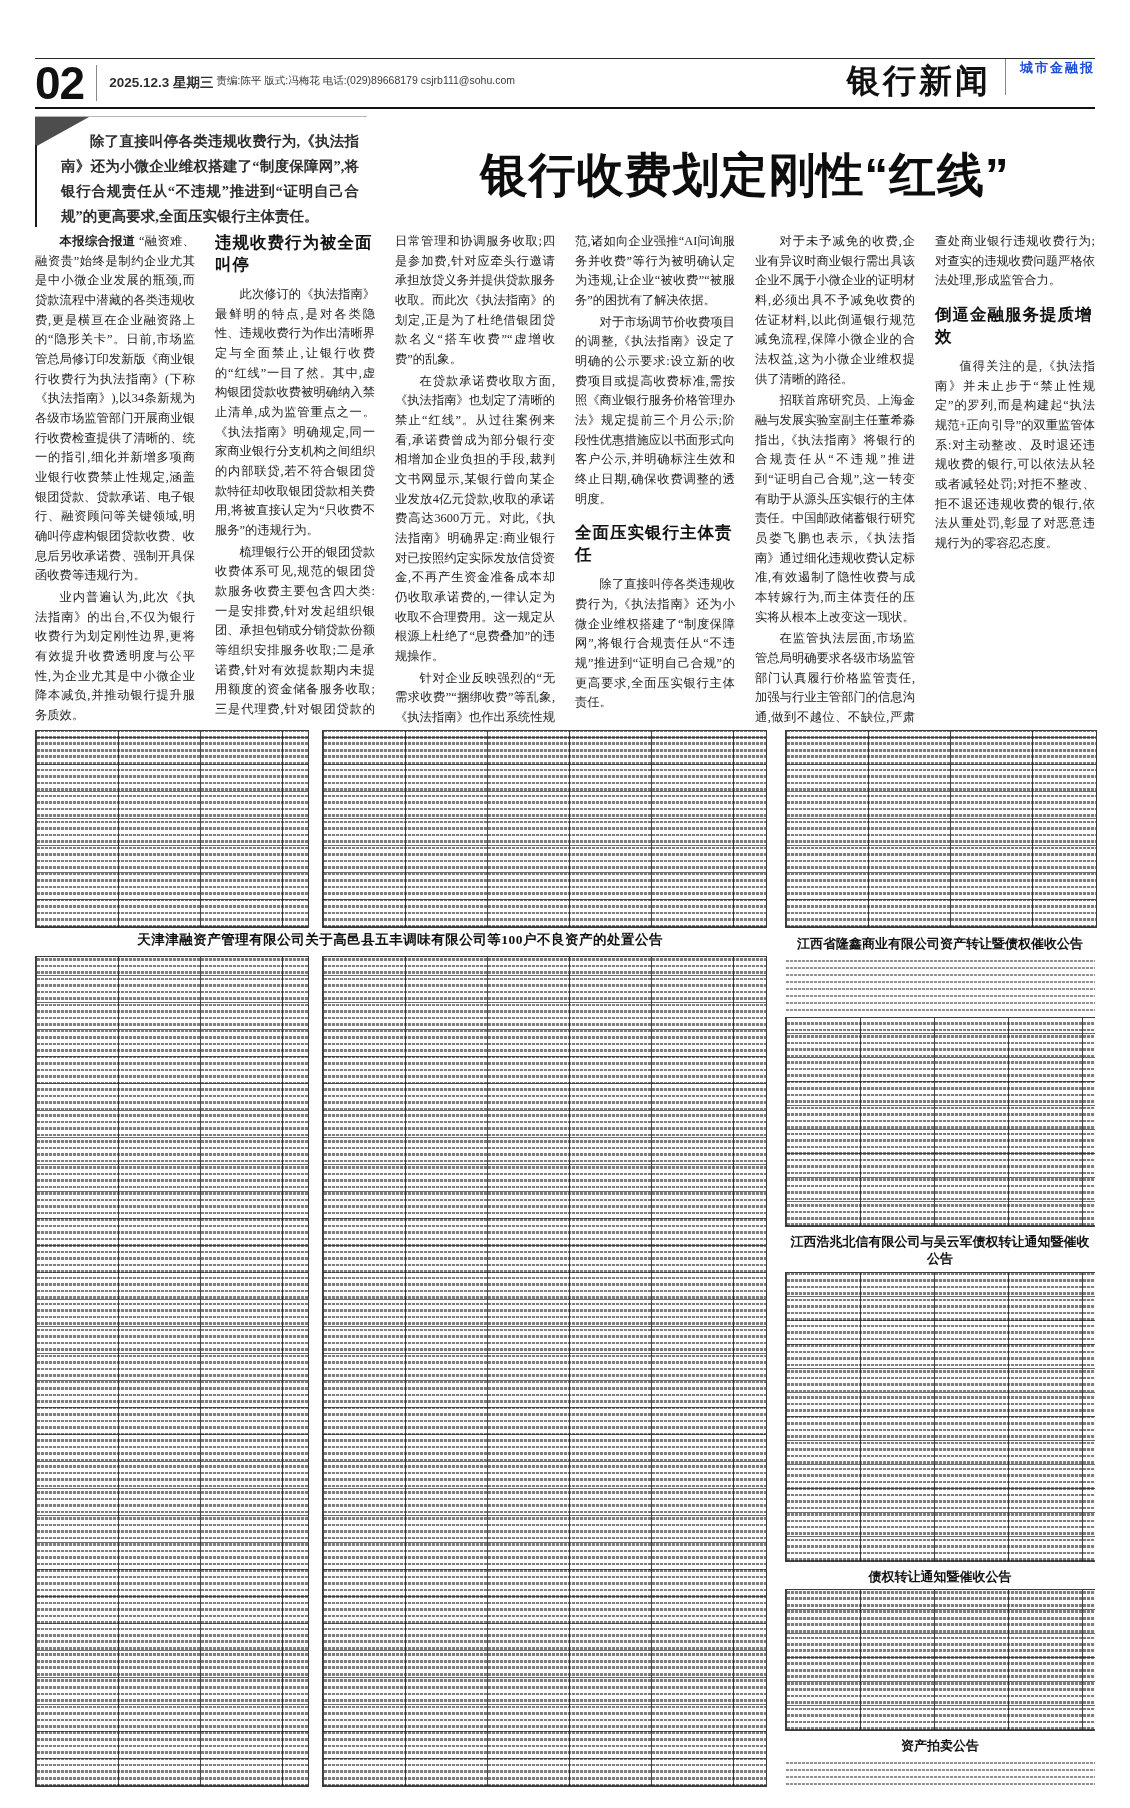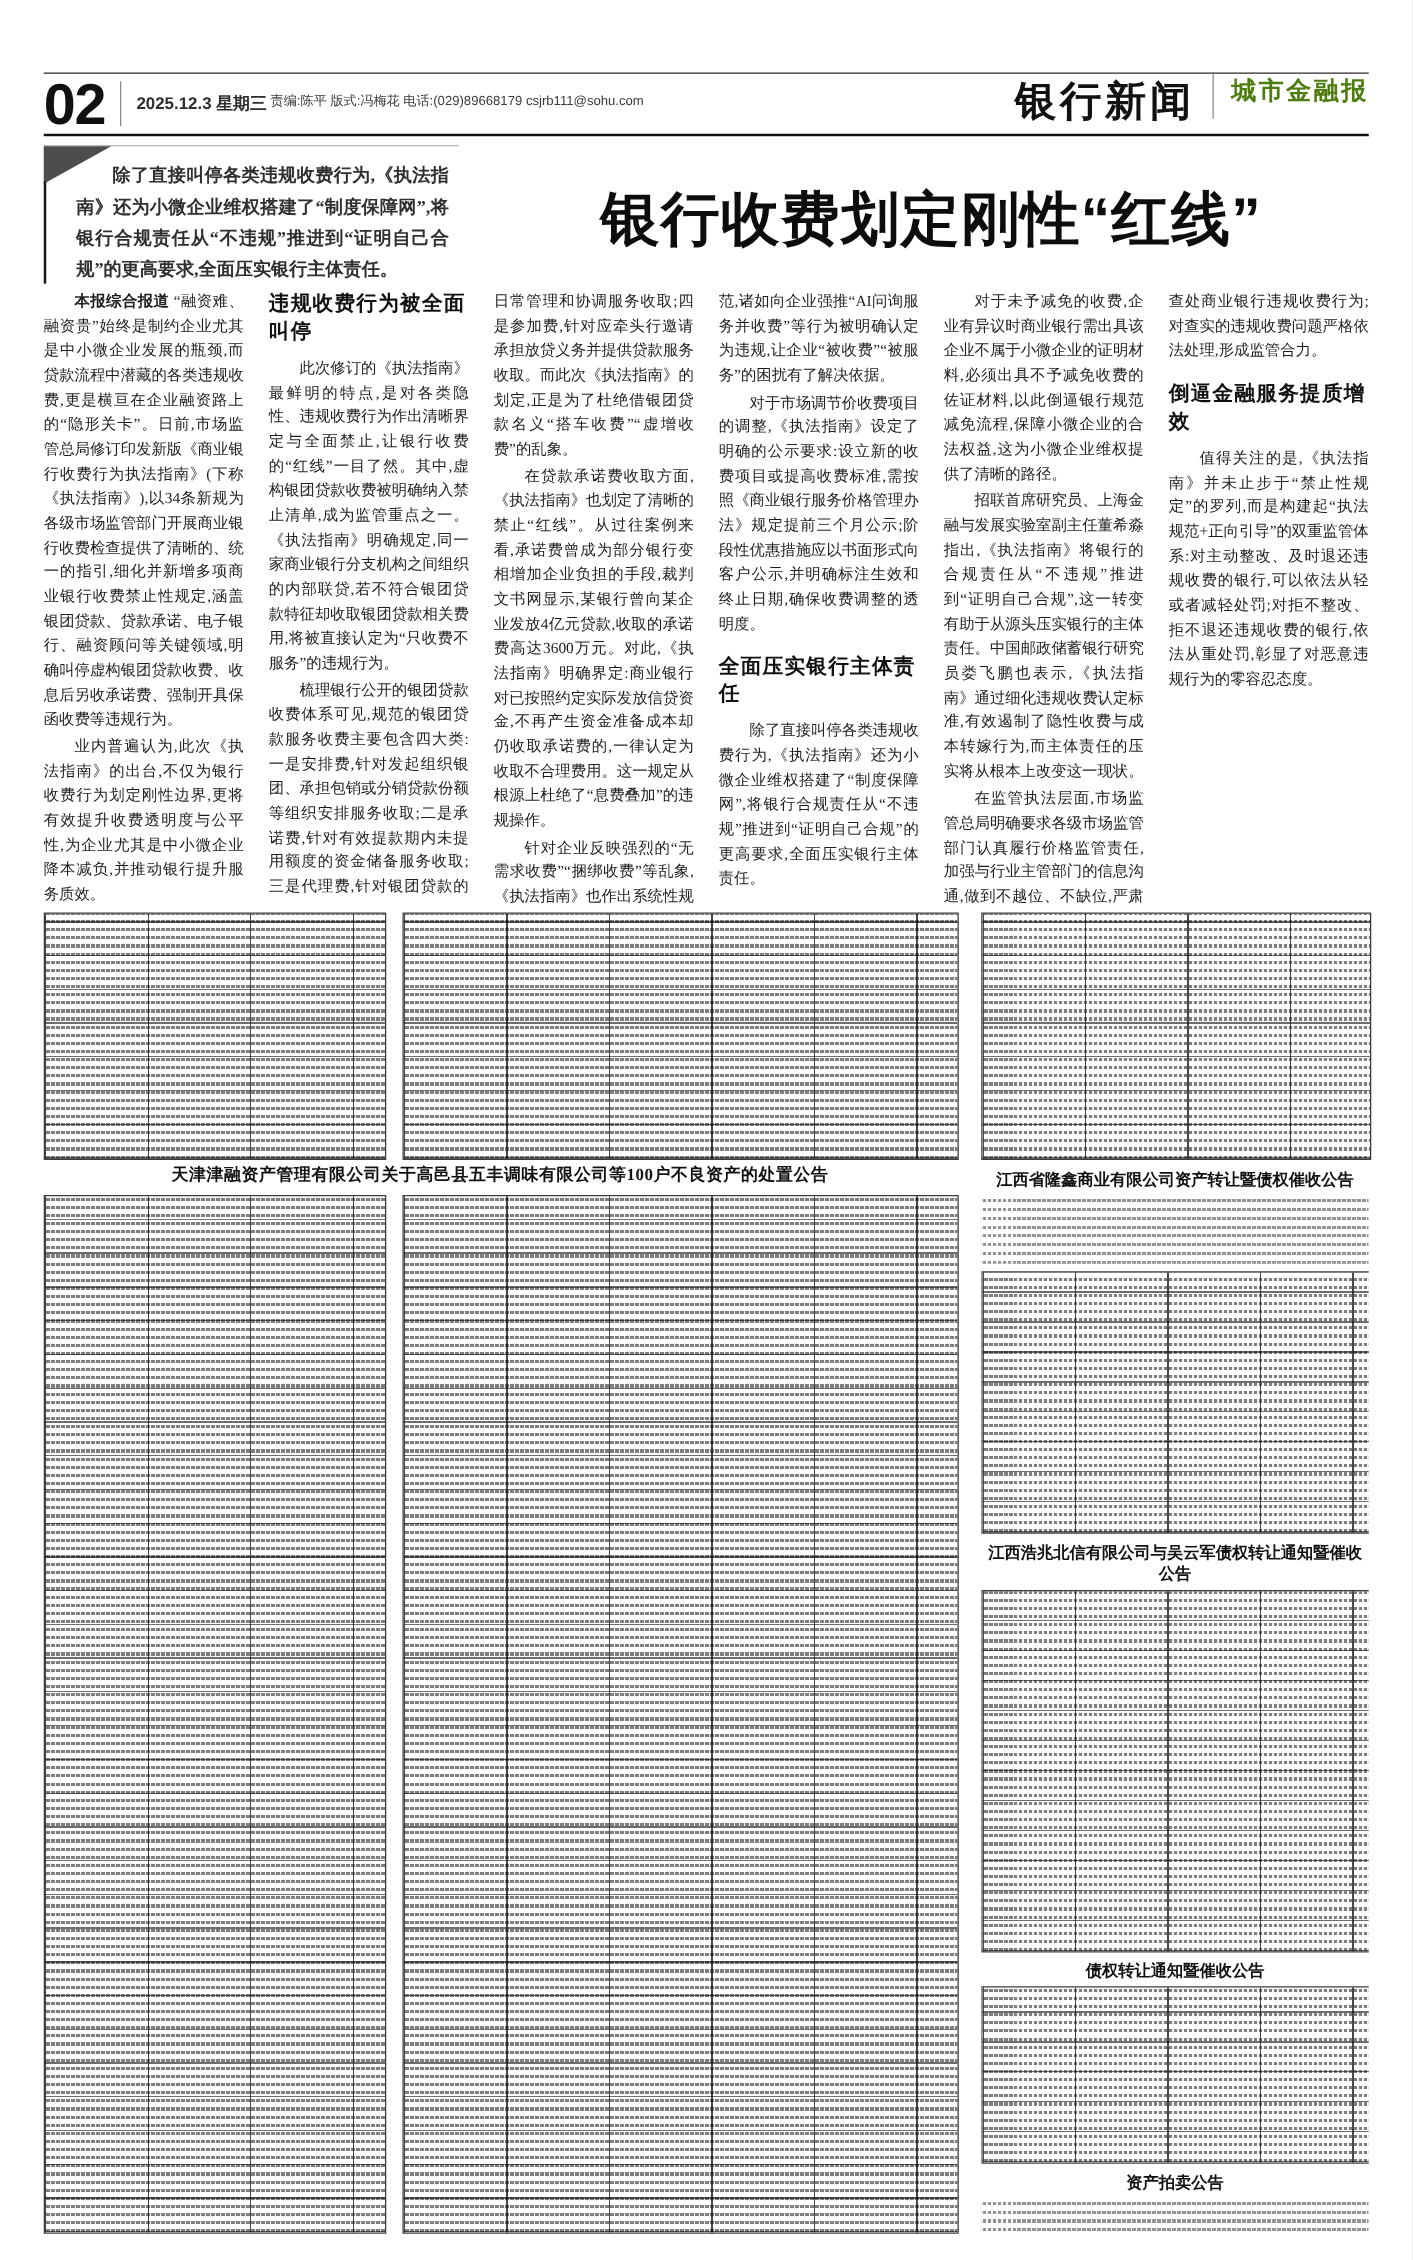--- a/index.html
+++ b/index.html
@@ -13,21 +13,21 @@
   .mh-left{display:flex;align-items:center;gap:12px;height:100%;}
   .page-no{font-family:"Liberation Sans","DejaVu Sans",sans-serif;font-weight:900;
            font-size:46px;line-height:1;color:#111;letter-spacing:-1px;}
   .vdiv{width:1px;height:36px;background:#8a8a8a;}
   .mh-dates{display:flex;flex-direction:row;justify-content:center;gap:3px;}
   .date-line{font-size:13.5px;font-weight:bold;color:#2e2e2e;font-family:"Liberation Sans",sans-serif;}
   .editor-line{font-size:10.5px;color:#3a3a3a;font-family:"Liberation Sans",sans-serif;}
   .mh-right{display:flex;gap:14px;height:100%;}
   .section-title{font-family:"Liberation Sans","DejaVu Sans",sans-serif;font-weight:900;
                  font-size:33px;color:#111;letter-spacing:3px;}
-  .paper-name{font-size:20px;font-weight:bold;color:#4d7c0f;letter-spacing:2px;}
+  .paper-name{font-size:13px;font-weight:bold;color:#1d4ed8;letter-spacing:2px;}
 
   
   .lede{position:absolute;left:35px;top:116px;width:332px;height:106px;
         border-top:1px solid #b5b5b5;}
   .lede .corner{position:absolute;left:0;top:0;width:0;height:0;
         border-top:30px solid #4d4d4d;border-right:54px solid transparent;}
   .lede .leftbar{position:absolute;left:0;top:28px;bottom:-4px;width:2px;background:#1a1a1a;}
   .lede .lede-text{position:absolute;left:26px;right:8px;top:12px;
         font-size:14.5px;line-height:1.72;font-weight:600;color:#2f2f2f;text-align:justify;text-indent:2em;}
 

